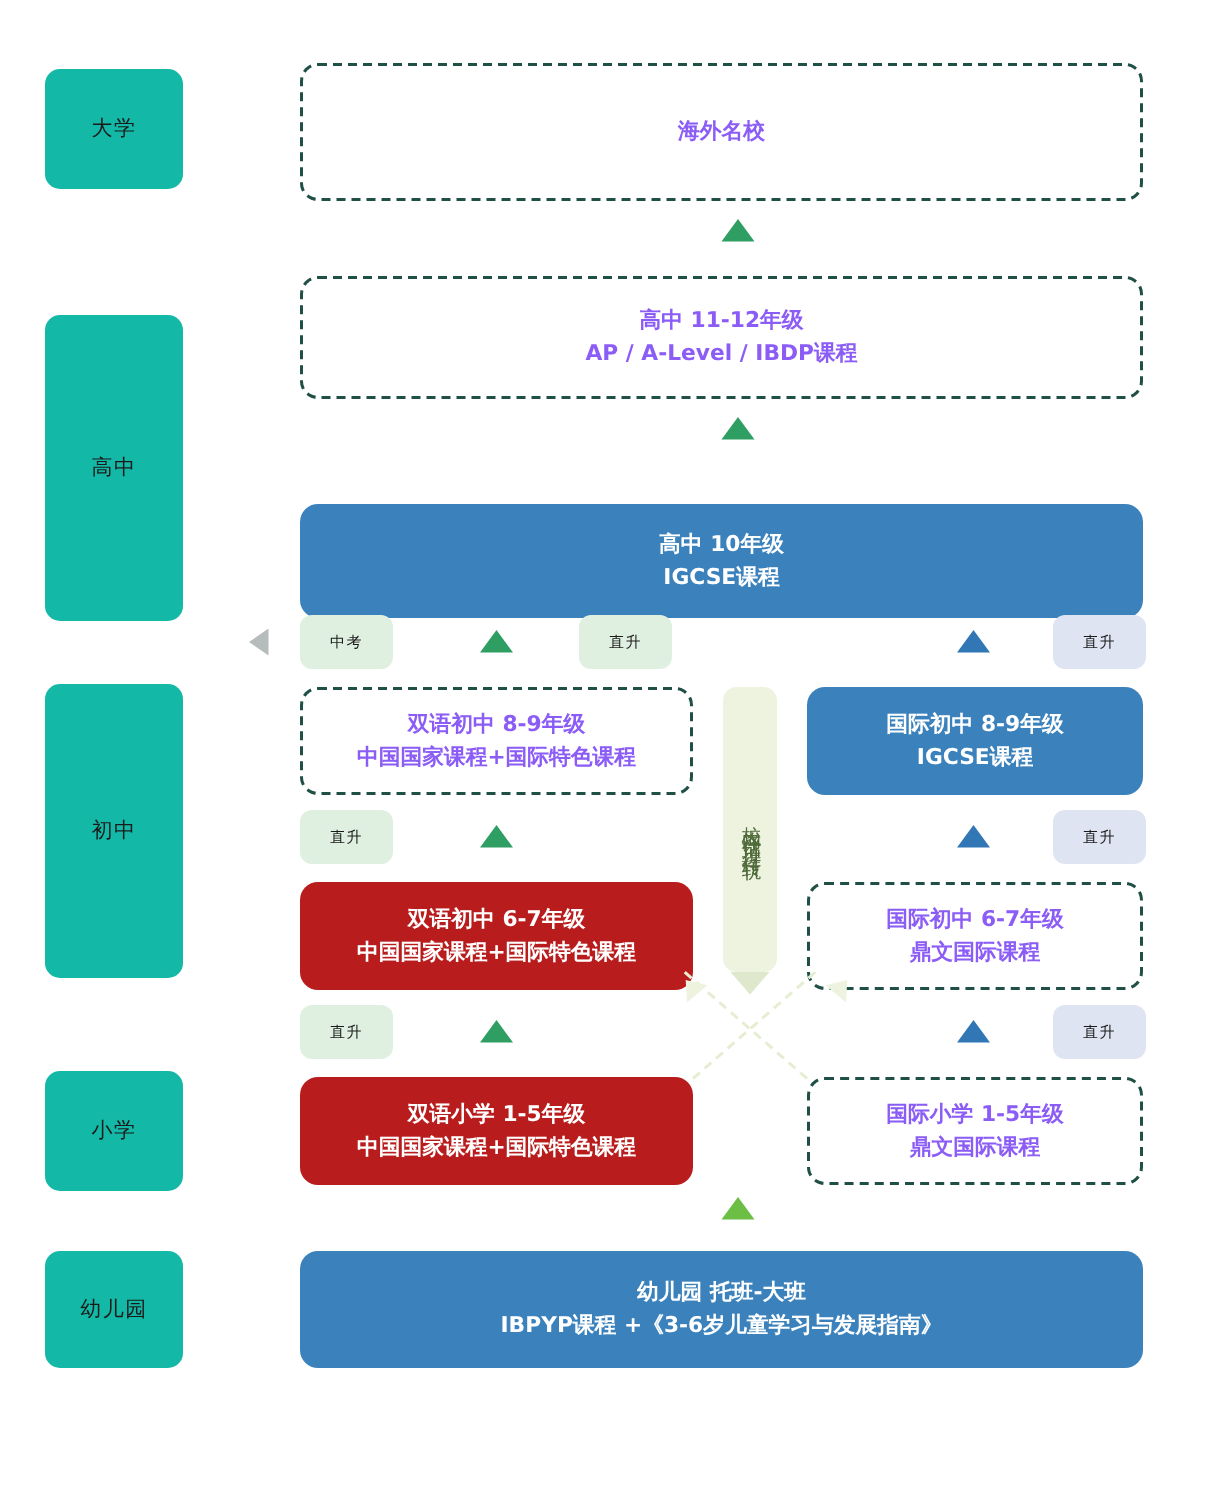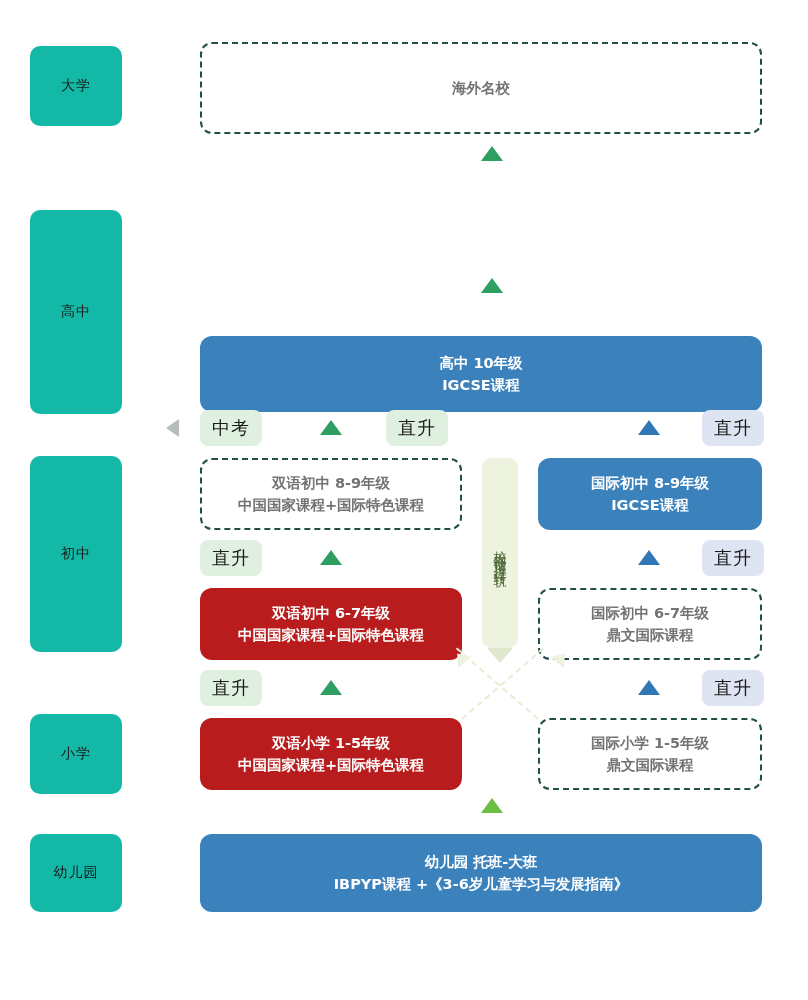--- a/index.html
+++ b/index.html
@@ -33,38 +33,38 @@
     align-items: center; justify-content: center;
     text-align: center;
     line-height: 1.55;
   }
   .box .l1 { font-size: 14.5px; font-weight: bold; }
   .box .l2 { font-size: 14.5px; font-weight: bold; }
 
   .box-dashed {
     border: 2px dashed #1f4f45;
     background: #ffffff;
-    color: #737373;
+    color: #8b5cf6;
   }
   .box-blue {
     background: #3b82bd;
     color: #ffffff;
     border: none;
   }
   .box-green {
     background: #b91c1c;
     color: #ffffff;
     border: none;
   }
 
   
   .badge {
     border-radius: 8px;
     display: flex; align-items: center; justify-content: center;
-    font-size: 18px;
+    font-size: 10px;
     color: #1a1a1a;
     letter-spacing: 1px;
   }
   .badge-green { background: #dff0e0; }
   .badge-blue  { background: #dfe4f2; }
 
   
   .tri {
     width: 0; height: 0;
     border-left: 11px solid transparent;
@@ -134,20 +134,24 @@
   <div class="abs stage-label" style="left:30px; top:834px; width:92px; height:78px;">
     <span>幼儿园</span>
   </div>
 
   <div class="abs box box-dashed" style="left:200px; top:42px; width:562px; height:92px;">
     <div class="l1">海外名校</div>
   </div>
 
   <div class="abs tri tri-green" style="left:481px; top:146px;"></div>
 
+  <div class="abs box box-dashed" style="left:200px; top:184px; width:562px; height:82px;">
+    <div class="l1">高中 11-12年级</div>
+    <div class="l2">AP / A-Level / IBDP课程</div>
+  </div>
 
   <div class="abs tri tri-green" style="left:481px; top:278px;"></div>
 
   <div class="abs box box-blue" style="left:200px; top:336px; width:562px; height:76px;">
     <div class="l1">高中 10年级</div>
     <div class="l2">IGCSE课程</div>
   </div>
 
   <div class="abs tri-left" style="left:166px; top:419px;"></div>
 

